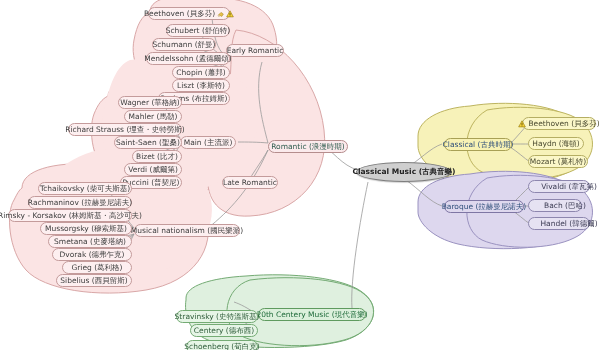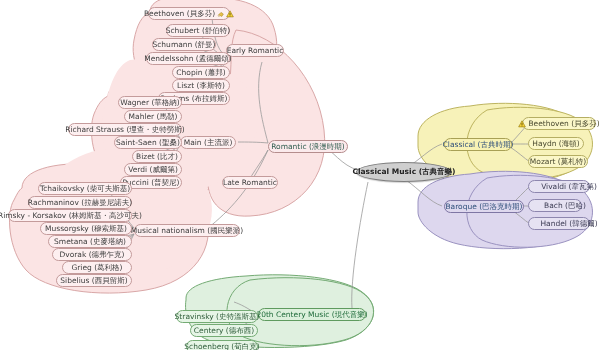--- a/index.html
+++ b/index.html
@@ -276,21 +276,21 @@
     <span>Beethoven (貝多芬)</span>
   </div>
   <div class="node yellow" style="left:528px;top:137px;width:56px;">
     <span>Haydn (海頓)</span>
   </div>
   <div class="node yellow" style="left:528px;top:155px;width:60px;">
     <span>Mozart (莫札特)</span>
   </div>
 
   <div class="node purple-branch" style="left:444px;top:200px;width:80px;">
-    <span>Baroque (巴洛克時期)</span>
+    <span>Baroque (拉赫曼尼諾夫)</span>
   </div>
   <div class="node purple" style="left:528px;top:180px;width:62px;">
     <span>Vivaldi (韋瓦第)</span>
   </div>
   <div class="node purple" style="left:528px;top:199px;width:54px;">
     <span>Bach (巴哈)</span>
   </div>
   <div class="node purple" style="left:528px;top:217px;width:62px;">
     <span>Handel (韓德爾)</span>
   </div>

